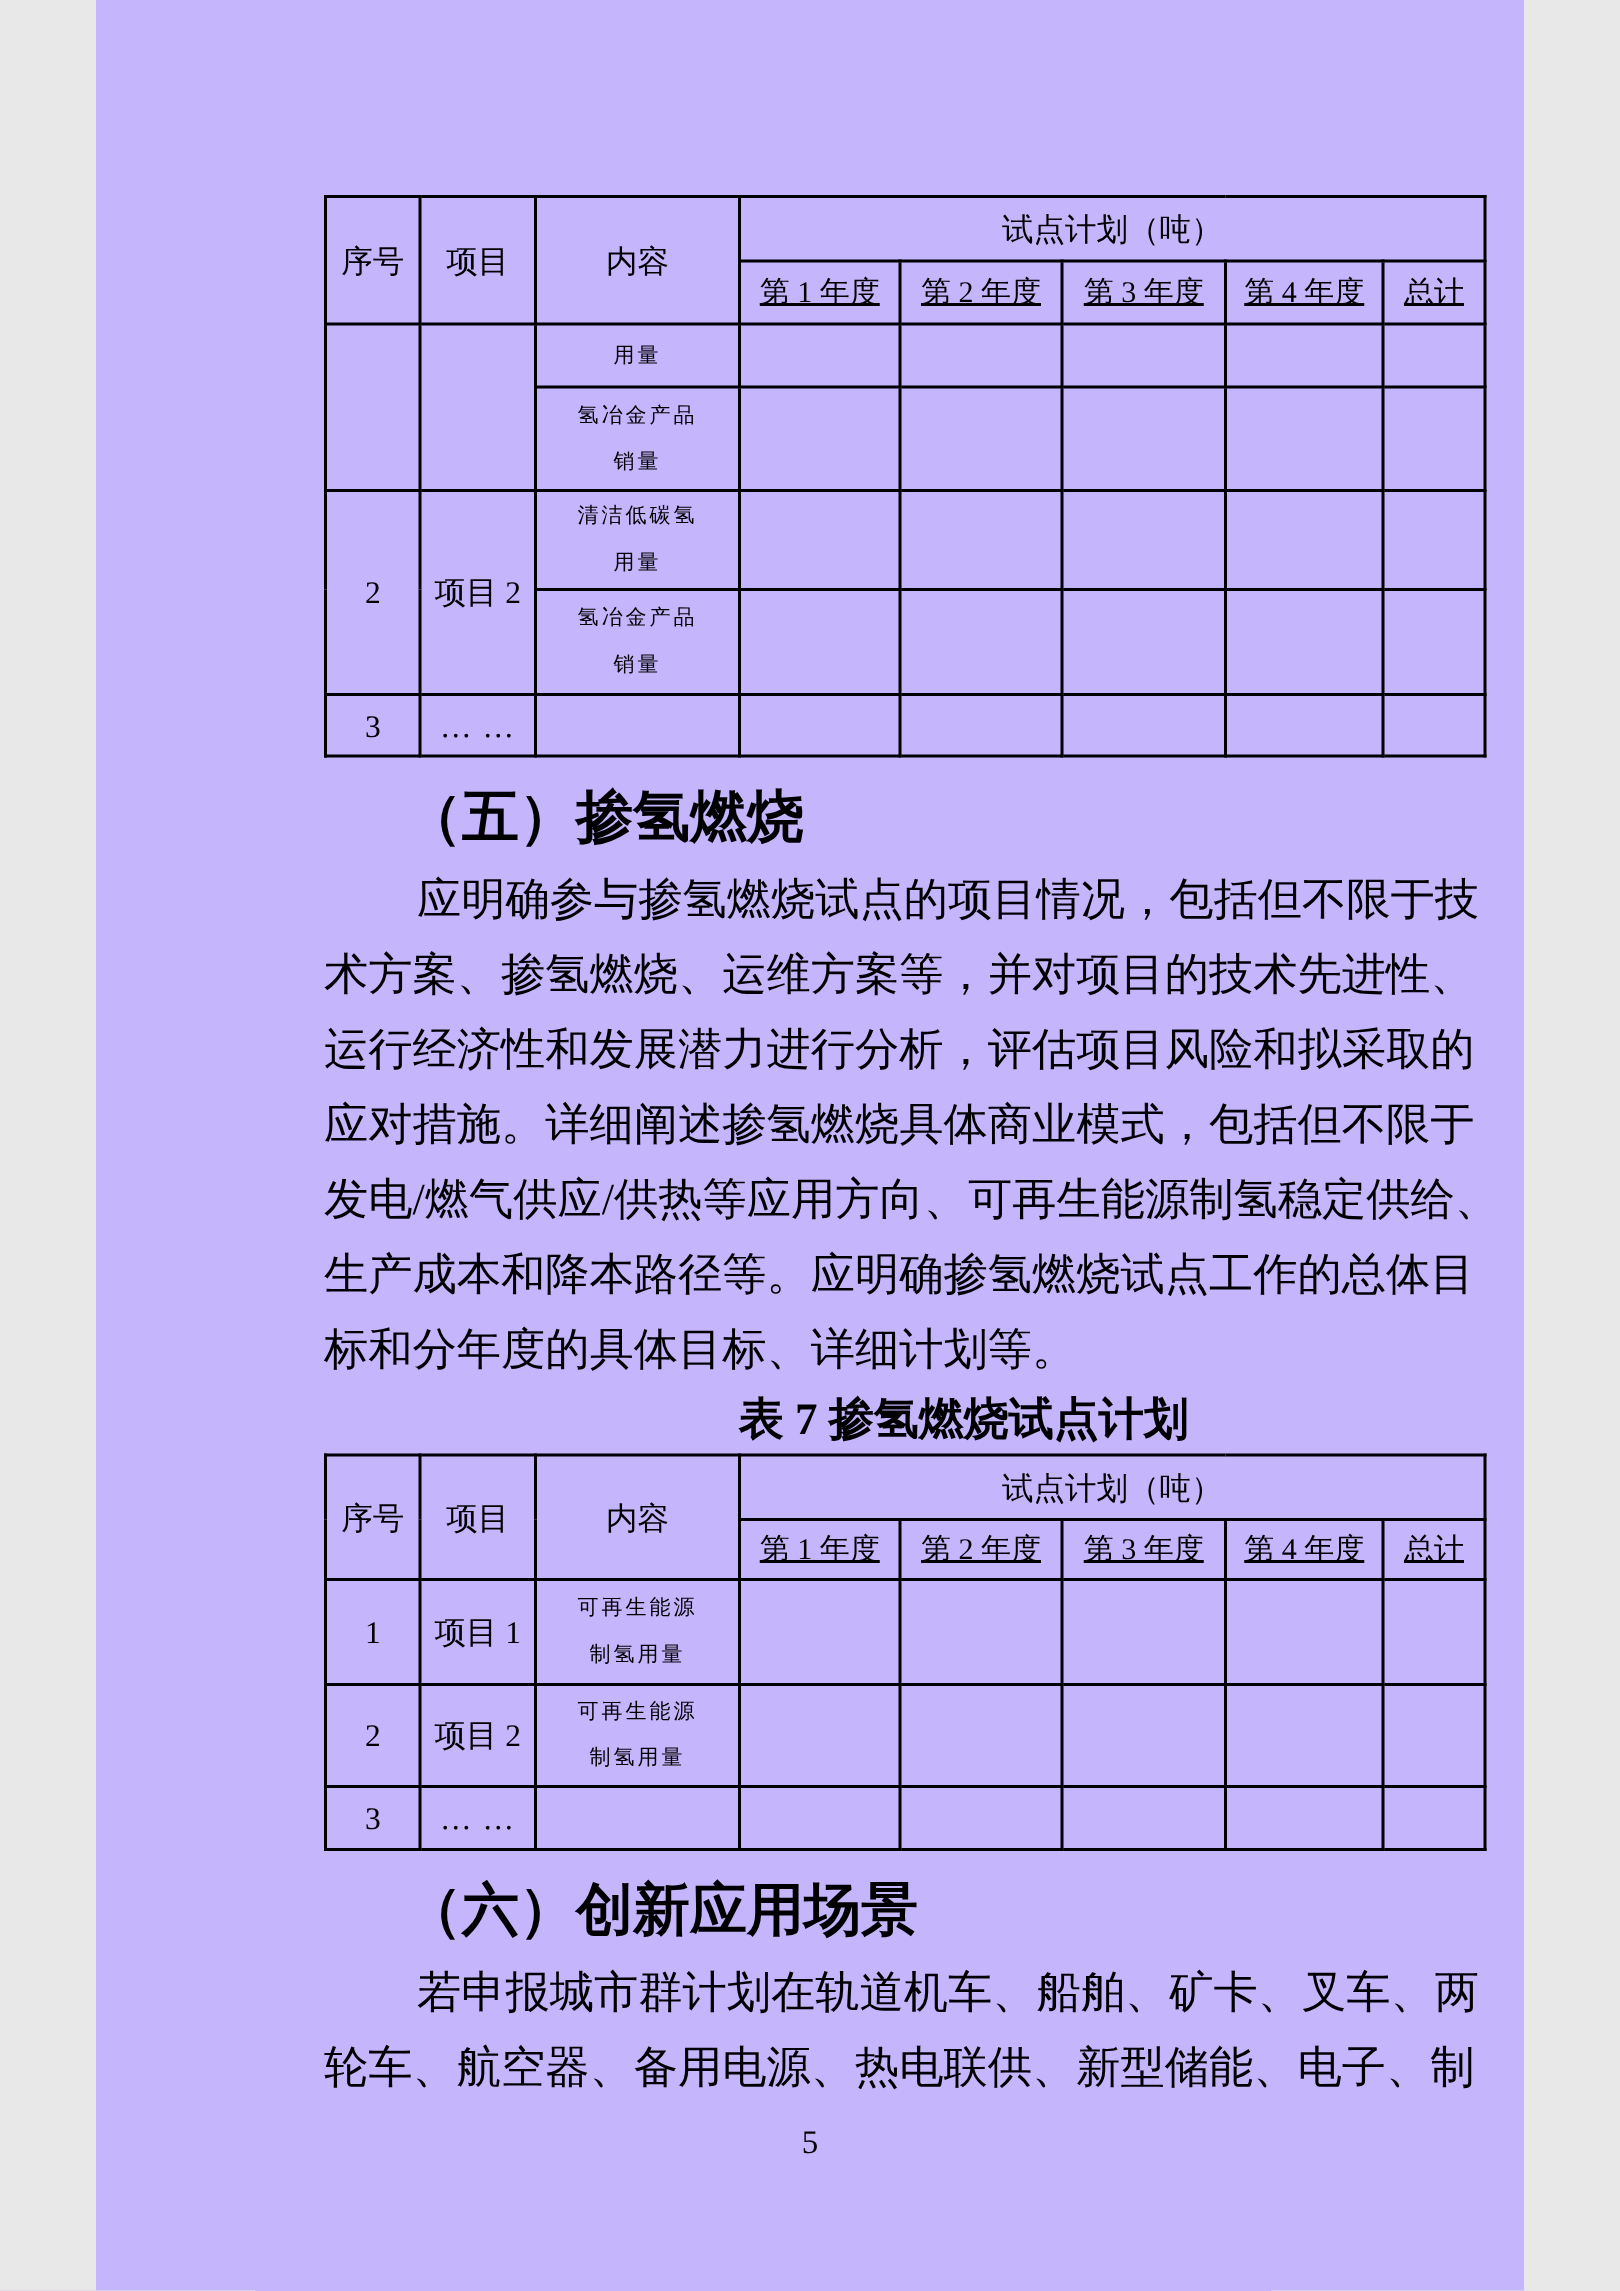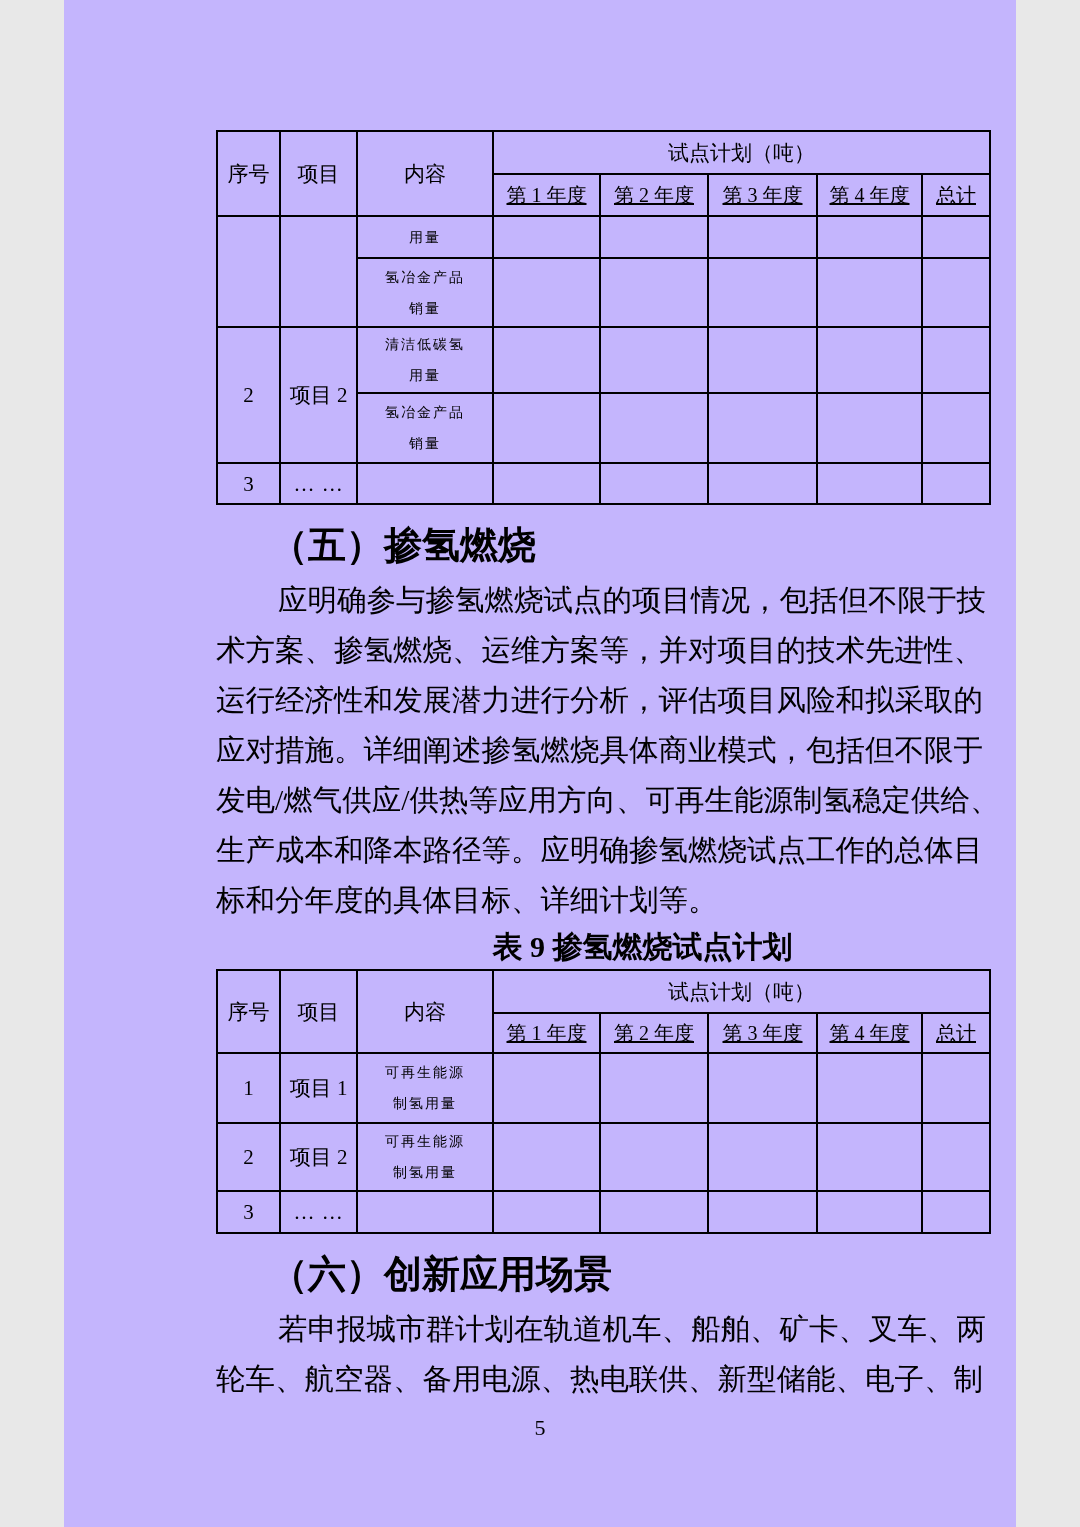--- a/index.html
+++ b/index.html
@@ -166,21 +166,21 @@
     <div class="para">
       <div class="pline indent">应明确参与掺氢燃烧试点的项目情况，包括但不限于技</div>
       <div class="pline">术方案、掺氢燃烧、运维方案等，并对项目的技术先进性、</div>
       <div class="pline">运行经济性和发展潜力进行分析，评估项目风险和拟采取的</div>
       <div class="pline">应对措施。详细阐述掺氢燃烧具体商业模式，包括但不限于</div>
       <div class="pline">发电/燃气供应/供热等应用方向、可再生能源制氢稳定供给、</div>
       <div class="pline">生产成本和降本路径等。应明确掺氢燃烧试点工作的总体目</div>
       <div class="pline">标和分年度的具体目标、详细计划等。</div>
     </div>
 
-    <div class="table-caption">表 9 掺氢燃烧试点计划</div>
+    <div class="table-caption">表 7 掺氢燃烧试点计划</div>
 
     <table class="doc-table t2">
       <colgroup>
         <col style="width:63px">
           <col style="width:77px">
           <col style="width:136px">
         <col style="width:107px">
           <col style="width:108px">
           <col style="width:109px">
         <col style="width:105px">

